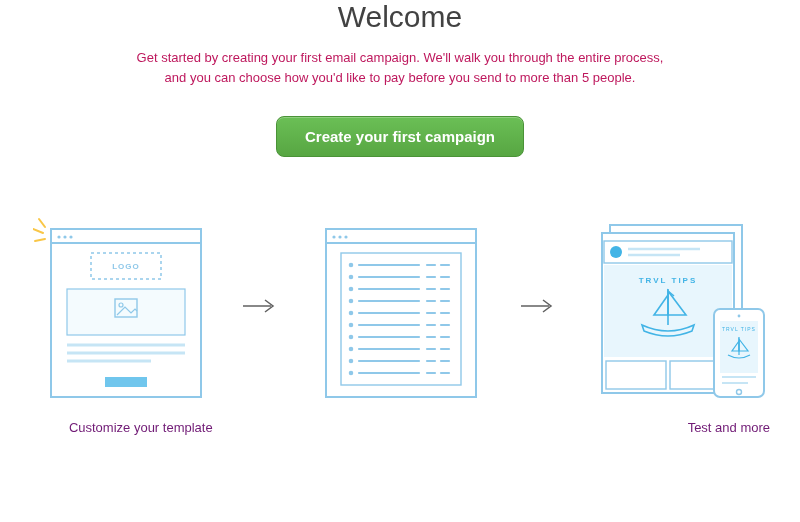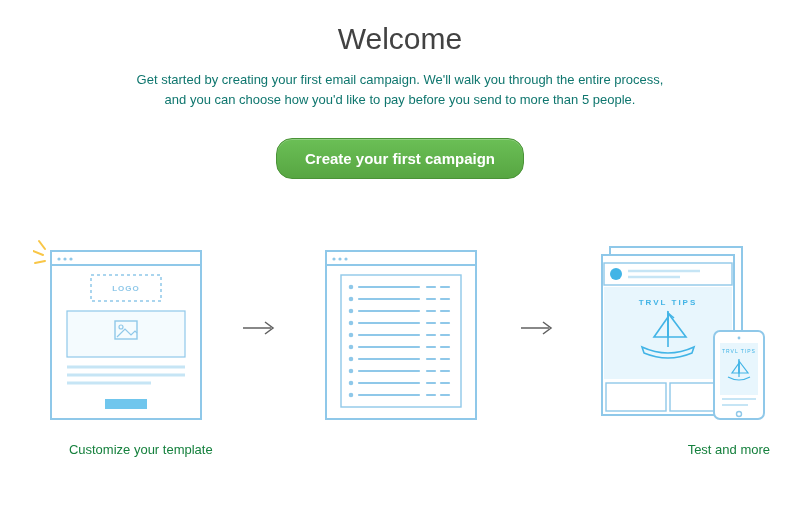--- a/index.html
+++ b/index.html
@@ -6,44 +6,43 @@
     body {
       font-family: "Helvetica Neue", Arial, sans-serif;
       background: #ffffff;
       width: 800px;
       height: 522px;
       overflow: hidden;
       color: #424242;
     }
     .header {
       text-align: center;
-      padding-top: 22px;
     }
     .title {
       font-size: 30px;
       font-weight: 300;
       color: #424242;
       margin-bottom: 14px;
     }
     .subtitle {
       font-size: 13px;
-      color: #0f766e;
+      color: #be185d;
       line-height: 1.55;
       max-width: 540px;
       margin: 8px auto 28px auto;
     }
     .cta {
       display: inline-block;
       background: linear-gradient(to bottom, #6bbf56, #57a642);
       border: 1px solid #4a9337;
       color: #ffffff;
       font-size: 15px;
       font-weight: 600;
       padding: 11px 28px;
-      border-radius: 16px;
+      border-radius: 8px;
       cursor: pointer;
       box-shadow: 0 1px 0 rgba(255,255,255,0.25) inset;
     }
     .steps {
       display: flex;
       justify-content: center;
       gap: 28px;
       margin-top: 60px;
       align-items: flex-start;
       padding: 0 30px;
@@ -54,21 +53,21 @@
       align-items: flex-end;
       width: 200px;
     }
     .step-illus {
       width: 180px;
       height: 185px;
     }
     .step-label {
       margin-top: 18px;
       font-size: 13px;
-      color: #15803d;
+      color: #701a75;
       text-align: center;
     }
     .arrow {
       display: flex;
       align-items: center;
       justify-content: center;
       padding-top: 80px;
       width: 40px;
     }
     .arrow svg { display: block; }

